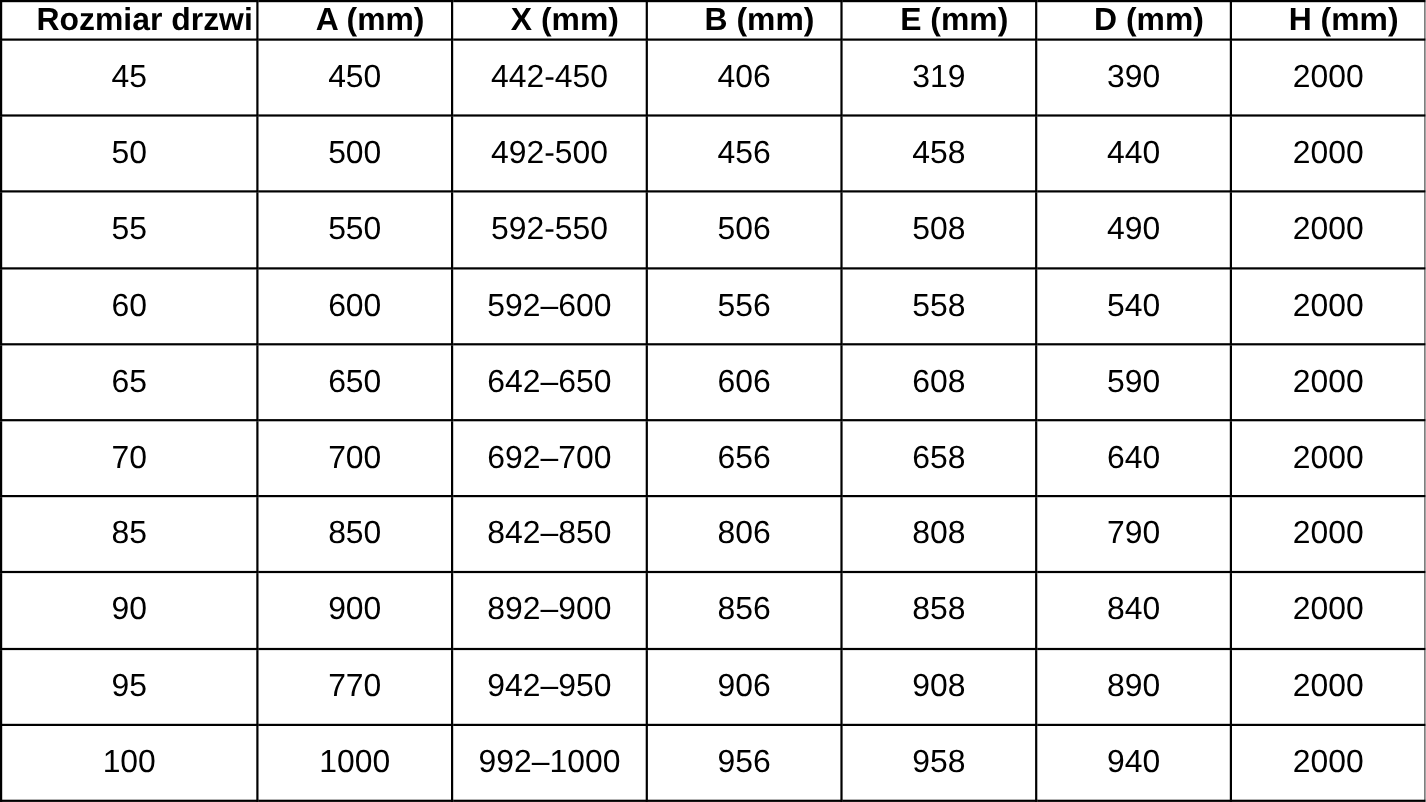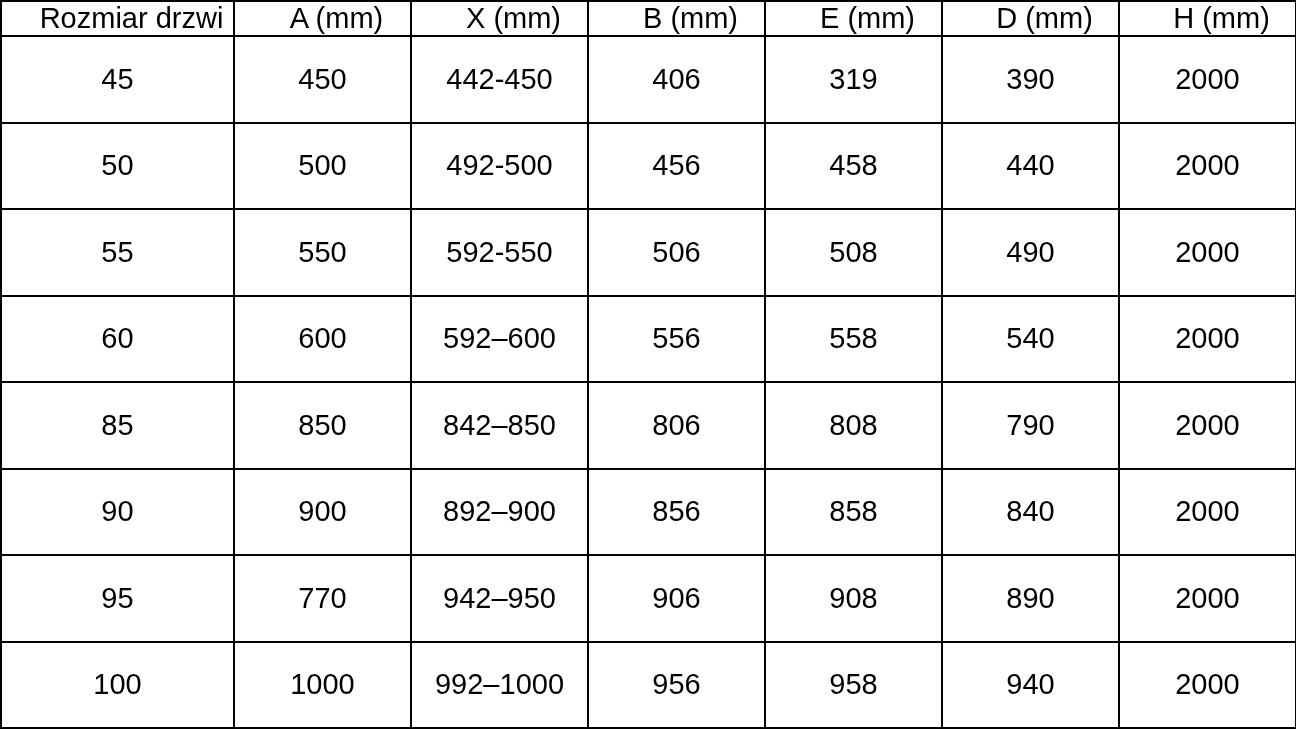--- a/index.html
+++ b/index.html
@@ -27,21 +27,21 @@
   table.spec-table td {
     border: 2px solid #000000;
     text-align: center;
     vertical-align: middle;
     padding: 0;
     overflow: hidden;
     white-space: nowrap;
   }
   table.spec-table th {
     font-size: 29px;
-    font-weight: 400;
+    font-weight: 700;
     padding-left: 28px;
   }
   table.spec-table td {
     font-size: 29px;
     font-weight: 400;
   }
 </style>
 </head>
 <body>
 
@@ -98,20 +98,38 @@
         <tr>
           <td>60</td>
           <td>600</td>
           <td>592–600</td>
           <td>556</td>
           <td>558</td>
           <td>540</td>
           <td>2000</td>
         </tr>
         <tr>
+          <td>65</td>
+          <td>650</td>
+          <td>642–650</td>
+          <td>606</td>
+          <td>608</td>
+          <td>590</td>
+          <td>2000</td>
+        </tr>
+        <tr>
+          <td>70</td>
+          <td>700</td>
+          <td>692–700</td>
+          <td>656</td>
+          <td>658</td>
+          <td>640</td>
+          <td>2000</td>
+        </tr>
+        <tr>
           <td>85</td>
           <td>850</td>
           <td>842–850</td>
           <td>806</td>
           <td>808</td>
           <td>790</td>
           <td>2000</td>
         </tr>
         <tr>
           <td>90</td>

